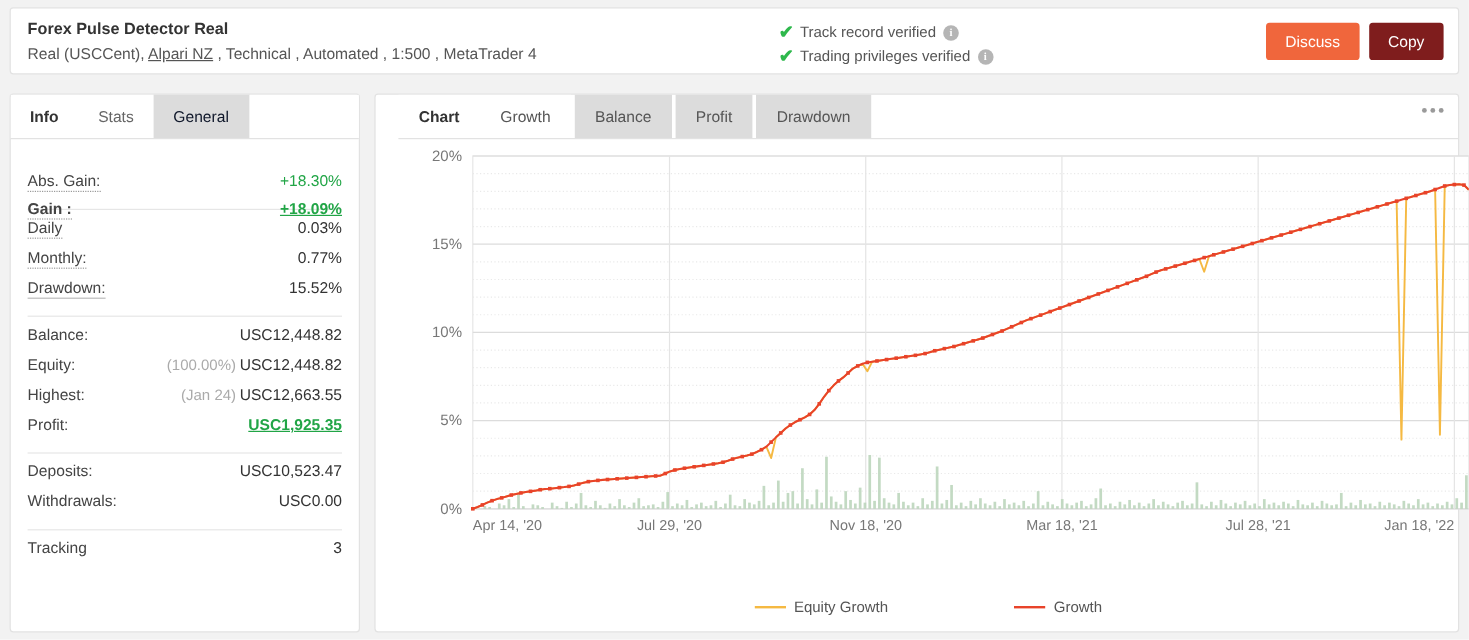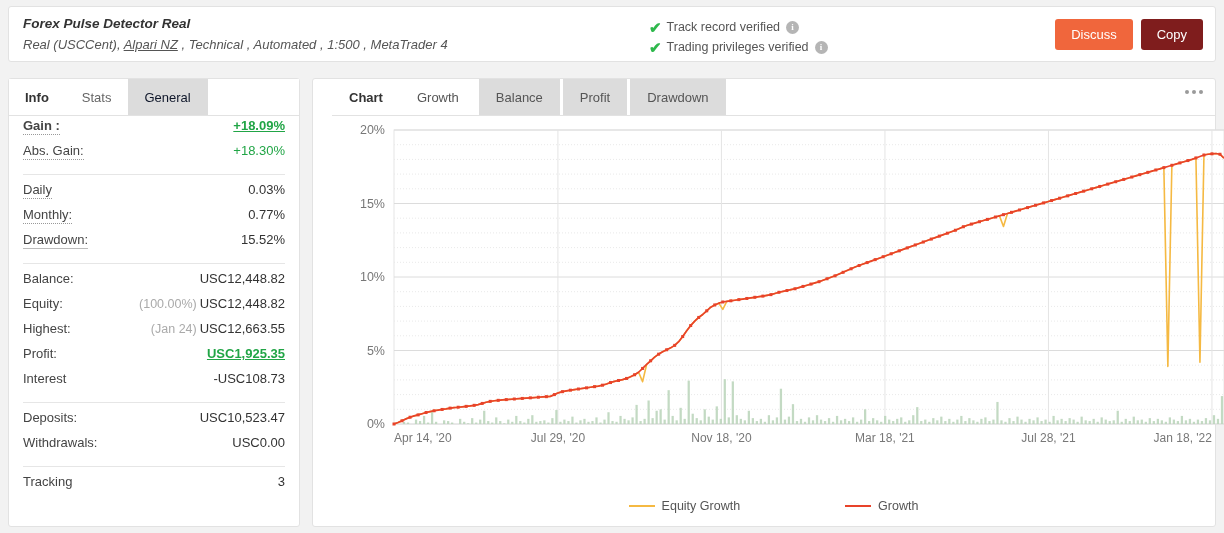--- a/index.html
+++ b/index.html
@@ -12,21 +12,21 @@
     overflow:hidden;
   }
   .app{position:relative;width:1224px;height:533px;}
 
   
   .header{
     position:absolute;left:8px;top:6px;width:1208px;height:56px;
     background:#ffffff;border:1px solid #e2e2e2;border-radius:3px;
     box-sizing:border-box;
   }
-  .hdr-left{position:absolute;left:14px;top:8px;font-style:italic;}
+  .hdr-left{position:absolute;left:14px;top:8px;}
   .hdr-title{font-size:13.5px;font-weight:bold;color:#333;line-height:18px;}
   .hdr-sub{font-size:13px;color:#555;line-height:20px;margin-top:2px;}
   .hdr-sub a{color:#555;text-decoration:underline;}
   .hdr-verify{position:absolute;left:640px;top:10px;}
   .vrow{display:flex;align-items:center;height:20px;font-size:12.5px;color:#555;}
   .tick{color:#2eb84c;font-weight:bold;font-size:15px;margin-right:5px;line-height:1;}
   .infodot{
     display:inline-block;width:13px;height:13px;border-radius:50%;
     background:#b5b5b5;color:#fff;font-size:9px;font-weight:bold;
     text-align:center;line-height:13px;margin-left:6px;
@@ -57,21 +57,21 @@
   .tab-spacer{flex:1;background:#fff;}
 
   .statlist{padding:2px 14px 0 14px;}
   .srow{display:flex;justify-content:space-between;align-items:baseline;height:25px;font-size:13px;}
   .slabel{color:#444;}
   .dotted{border-bottom:1px dotted #999;padding-bottom:1px;}
   .solidu{border-bottom:1px solid #bbb;padding-bottom:1px;}
   .sval{color:#333;}
   .green{color:#21a546;}
   .greenb{color:#21a546;font-weight:bold;text-decoration:underline;}
-  .bold{font-weight:bold;}
+  .bold{font-weight:bold;margin-top:48px;}
   .muted-par{color:#aaa;font-size:12.5px;margin-right:3px;}
   .sep{height:1px;background:#e6e6e6;margin:6px 0 7px 0;}
 
   
   .chartpanel{
     position:absolute;left:312px;top:78px;width:904px;height:449px;
     background:#fff;border:1px solid #e2e2e2;border-radius:3px;
     box-sizing:border-box;
     padding-left:19px;
   }
@@ -161,24 +161,20 @@
           <span class="slabel">Equity:</span>
           <span><span class="muted-par">(100.00%)</span><span class="sval">USC12,448.82</span></span>
         </div>
         <div class="srow">
           <span class="slabel">Highest:</span>
           <span><span class="muted-par">(Jan 24)</span><span class="sval">USC12,663.55</span></span>
         </div>
         <div class="srow">
           <span class="slabel">Profit:</span>
           <span><span class="sval greenb">USC1,925.35</span></span>
-        </div>
-        <div class="srow">
-          <span class="slabel">Interest</span>
-          <span><span class="sval">-USC108.73</span></span>
         </div>
         <div class="sep"></div>
         <div class="srow">
           <span class="slabel">Deposits:</span>
           <span><span class="sval">USC10,523.47</span></span>
         </div>
         <div class="srow">
           <span class="slabel">Withdrawals:</span>
           <span><span class="sval">USC0.00</span></span>
         </div>

